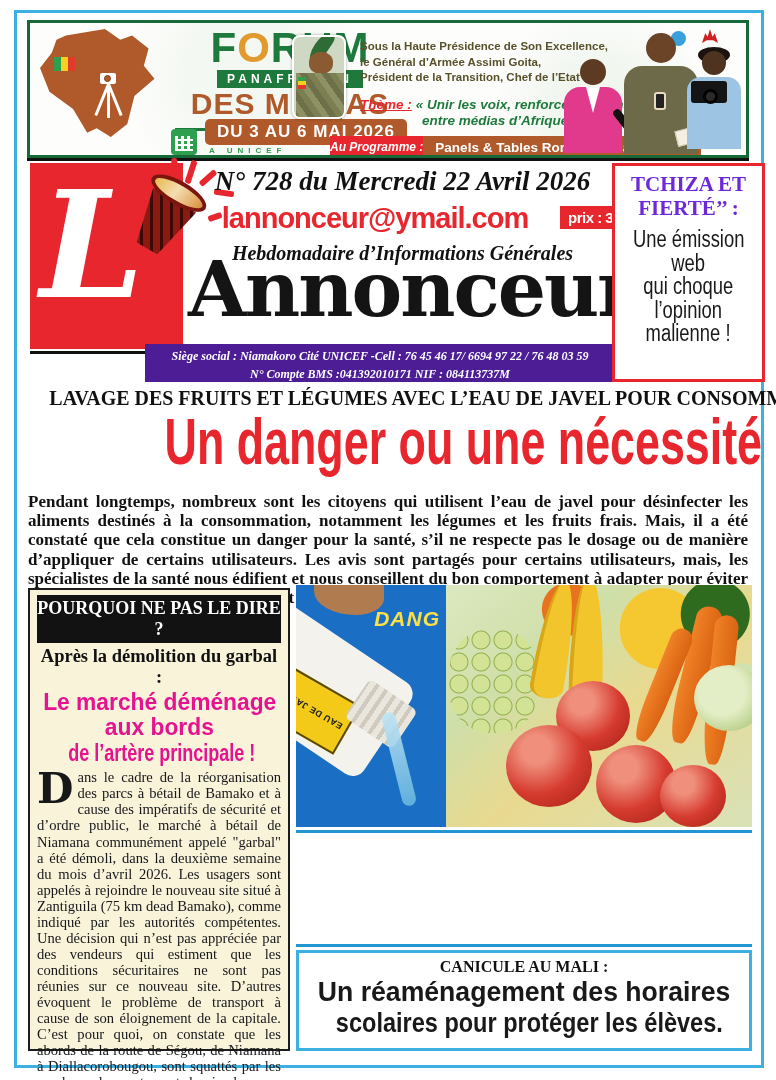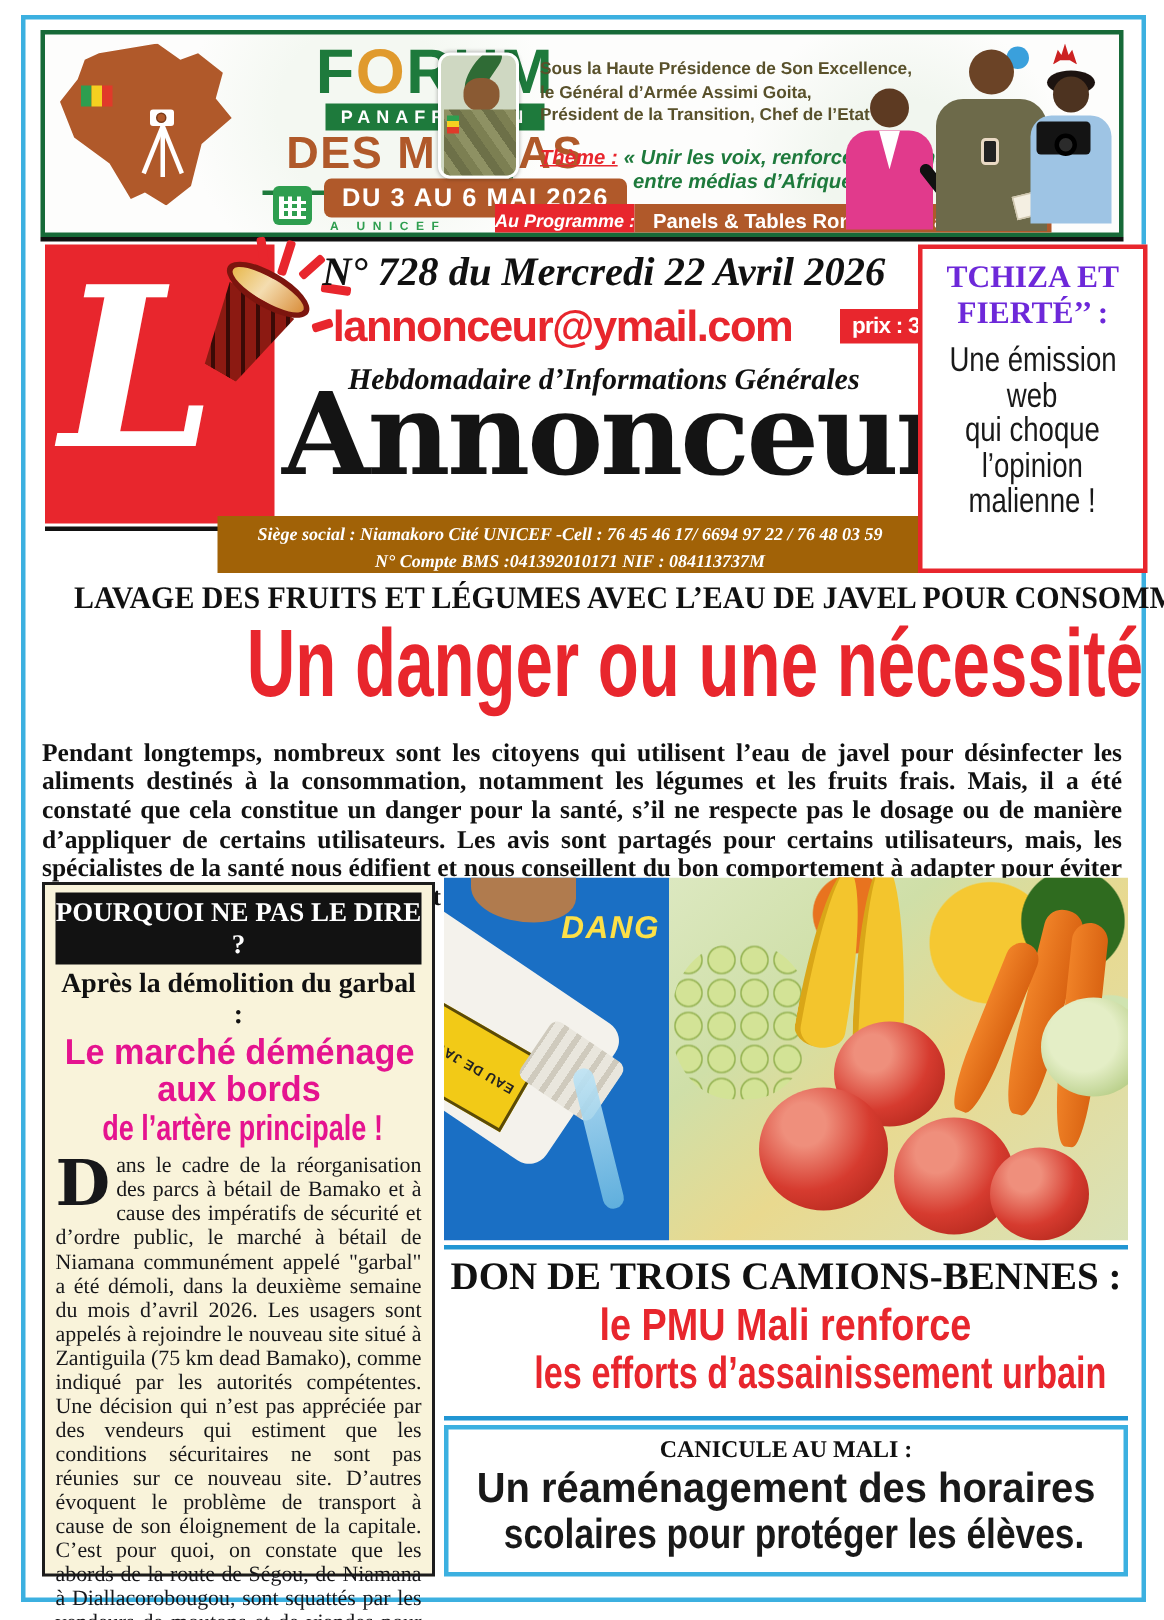--- a/index.html
+++ b/index.html
@@ -24,21 +24,21 @@
   .forum-block { position:absolute; left:130px; top:4px; width:260px; text-align:center; }
   .forum-word { font-size:42px; font-weight:bold; color:#1e7a3c; letter-spacing:1px; line-height:1; font-family:"Liberation Sans",sans-serif; }
   .forum-word .o-styl { color:#e09a2d; }
   .pana-bar { display:inline-block; background:#1e7a3c; color:#fff; font-size:12px; font-weight:bold; letter-spacing:4px; padding:2px 10px; margin-top:-2px; }
   .desmedias { font-size:30px; font-weight:bold; color:#b0592a; line-height:1; margin-top:1px; letter-spacing:1px; }
   .mic-i { display:inline-block; width:9px; height:16px; background:#1e7a3c; border-radius:4px 4px 2px 2px; position:relative; top:1px; margin:0 1px; }
   .mic-i::after { content:""; position:absolute; left:3px; bottom:-6px; width:3px; height:6px; background:#1e7a3c; }
   .fopame-row { display:flex; align-items:center; justify-content:flex-end; gap:6px; margin-top:2px; padding-right:10px; }
   .fopame-line { width:95px; height:3px; background:#1e7a3c; }
   .fopame { font-size:15px; font-weight:bold; color:#1e7a3c; letter-spacing:3px; }
-  .date-row { position:absolute; left:152px; top:96px; display:flex; align-items:center; gap:8px; }
+  .date-row { position:absolute; left:141px; top:96px; display:flex; align-items:flex-end; gap:8px; }
   .cal-icon { width:26px; height:26px; background:#2e9e4f; border-radius:4px; position:relative; }
   .cal-icon::after { content:""; position:absolute; left:4px; top:7px; right:4px; bottom:4px;
                      background:repeating-linear-gradient(90deg,#fff 0 3px,transparent 3px 6px),repeating-linear-gradient(0deg,#fff 0 2px,transparent 2px 5px); }
   .date-badge { background:#b0592a; color:#fff; font-size:17px; font-weight:bold; padding:3px 12px; border-radius:5px; letter-spacing:1px; }
   .date-city { font-size:8px; font-weight:bold; color:#2e9e4f; letter-spacing:5px; margin-top:1px; padding-left:4px; }
   .goita { position:absolute; left:262px; top:12px; width:54px; height:84px; border-radius:8px; border:2px solid #fff;
            box-shadow:0 0 3px rgba(0,0,0,.35); overflow:hidden; background:#cfd8c2; }
   .goita .cap { position:absolute; left:10px; top:4px; width:34px; height:14px; background:#2f6b35; border-radius:50% 50% 20% 20%; }
   .goita .face { position:absolute; left:15px; top:15px; width:24px; height:22px; background:#8a5a33; border-radius:45%; }
   .goita .torso { position:absolute; left:2px; top:36px; width:50px; height:48px; background:repeating-linear-gradient(55deg,#7c7f52 0 6px,#8e9163 6px 12px,#6d7048 12px 18px); }
@@ -91,21 +91,21 @@
   .r5 { left:208px; top:214px; width:14px; height:6px; transform:rotate(-18deg); }
   .issue-line { position:absolute; left:195px; top:166px; width:415px; text-align:center;
                 font-family:"Liberation Serif", serif; font-style:italic; font-weight:bold; font-size:27px; color:#111; }
   .email { position:absolute; left:195px; top:202px; width:360px; text-align:center; font-weight:bold; font-size:29px; color:#e8262d; letter-spacing:-1px; }
   .price-badge { position:absolute; left:560px; top:206px; background:#e8262d; color:#fff; font-weight:bold; font-size:15px;
                  padding:3px 8px; white-space:nowrap; letter-spacing:-0.5px; }
   .tagline { position:absolute; left:195px; top:242px; width:415px; text-align:center;
              font-family:"Liberation Serif", serif; font-style:italic; font-weight:bold; font-size:20px; color:#111; }
   .np-title { position:absolute; left:188px; top:252px; width:425px; text-align:center;
               font-family:"DejaVu Serif", serif; font-weight:bold; font-size:76px; color:#141414; letter-spacing:-2px; line-height:1; }
-  .contact-bar { position:absolute; left:145px; top:344px; width:470px; height:38px; background:#a16207; color:#fff;
+  .contact-bar { position:absolute; left:145px; top:344px; width:470px; height:38px; background:#4c1d95; color:#fff;
                  font-family:"Liberation Serif", serif; font-style:italic; font-weight:bold; font-size:12px;
                  text-align:center; line-height:1.5; padding-top:3px; }
   .tchiza { position:absolute; left:612px; top:163px; width:153px; height:219px; background:#fff; border:3px solid #e8262d; text-align:center; padding-top:6px; }
   .tchiza-title { font-family:"Liberation Serif", serif; font-weight:bold; font-size:21px; color:#6d28d9; line-height:1.15; }
   .tchiza-body { margin-top:8px; font-weight:normal; font-size:23px; color:#191919; line-height:1.02; }
   .cond { display:inline-block; white-space:nowrap; transform-origin:center; }
   .sx80 { transform:scaleX(0.80); } .sx84 { transform:scaleX(0.84); } .sx76 { transform:scaleX(0.76); } .sx95 { transform:scaleX(0.95); } .sx70 { transform:scaleX(0.70); } .sx75 { transform:scaleX(0.75); }
 
   
   .kicker-main { position:absolute; left:28px; top:386px; width:720px; text-align:center;
@@ -330,27 +330,20 @@
       <div class="carrot ca3"></div>
       <div class="cabbage"></div>
       <div class="apple ap1"></div>
       <div class="apple ap2"></div>
       <div class="apple ap3"></div>
       <div class="apple ap4"></div>
     </div>
   </div>
 
   <div class="hr-blue hr1"></div>
-  <div class="pmu">
-    <div class="pmu-kicker">DON DE TROIS CAMIONS-BENNES :</div>
-    <div class="pmu-head">
-      <div><span class="cond sx84">le PMU Mali renforce</span></div>
-      <div><span class="cond sx76">les efforts d’assainissement urbain</span></div>
-    </div>
-  </div>
   <div class="hr-blue hr2"></div>
 
   <div class="canicule">
     <div class="can-kicker">CANICULE AU MALI :</div>
     <div class="can-head">
       <div><span class="cond sx95">Un réaménagement des horaires</span></div>
       <div><span class="cond sx84">scolaires pour protéger les élèves.</span></div>
     </div>
   </div>
 </div>

